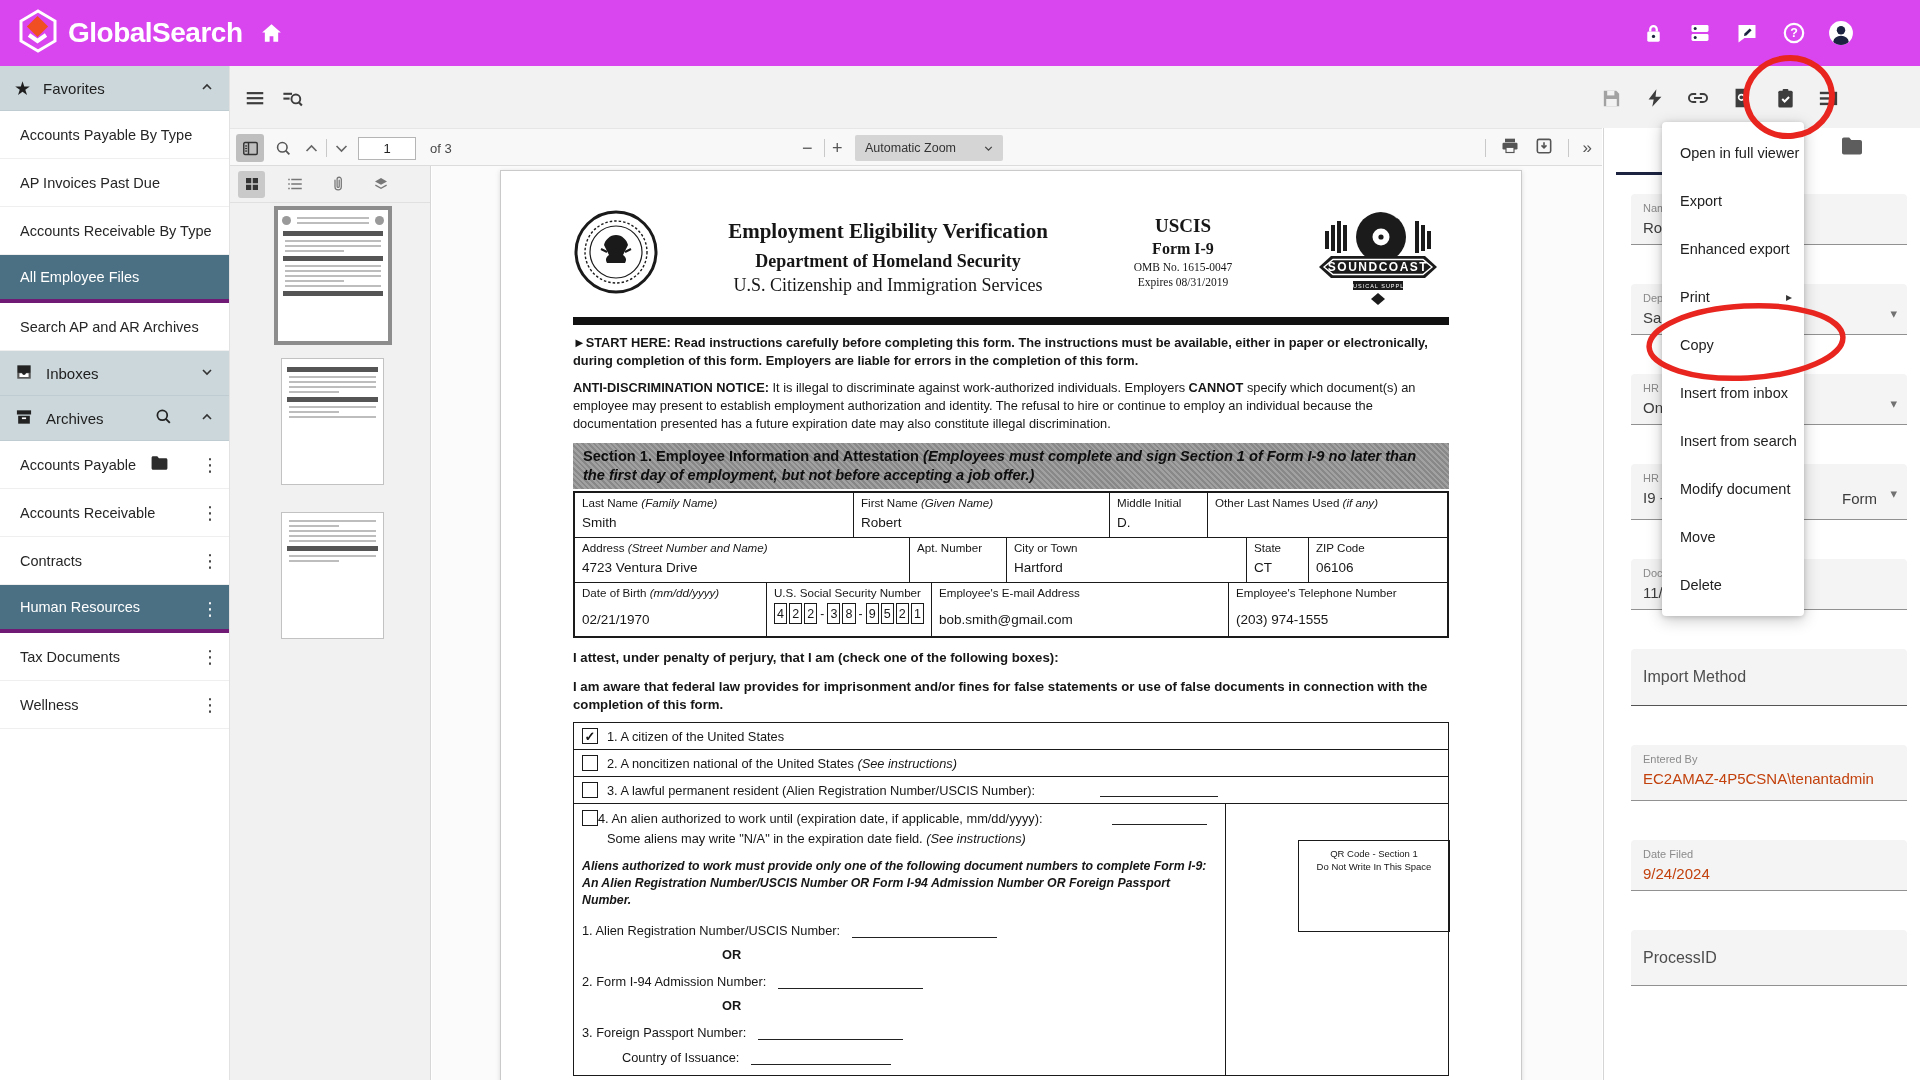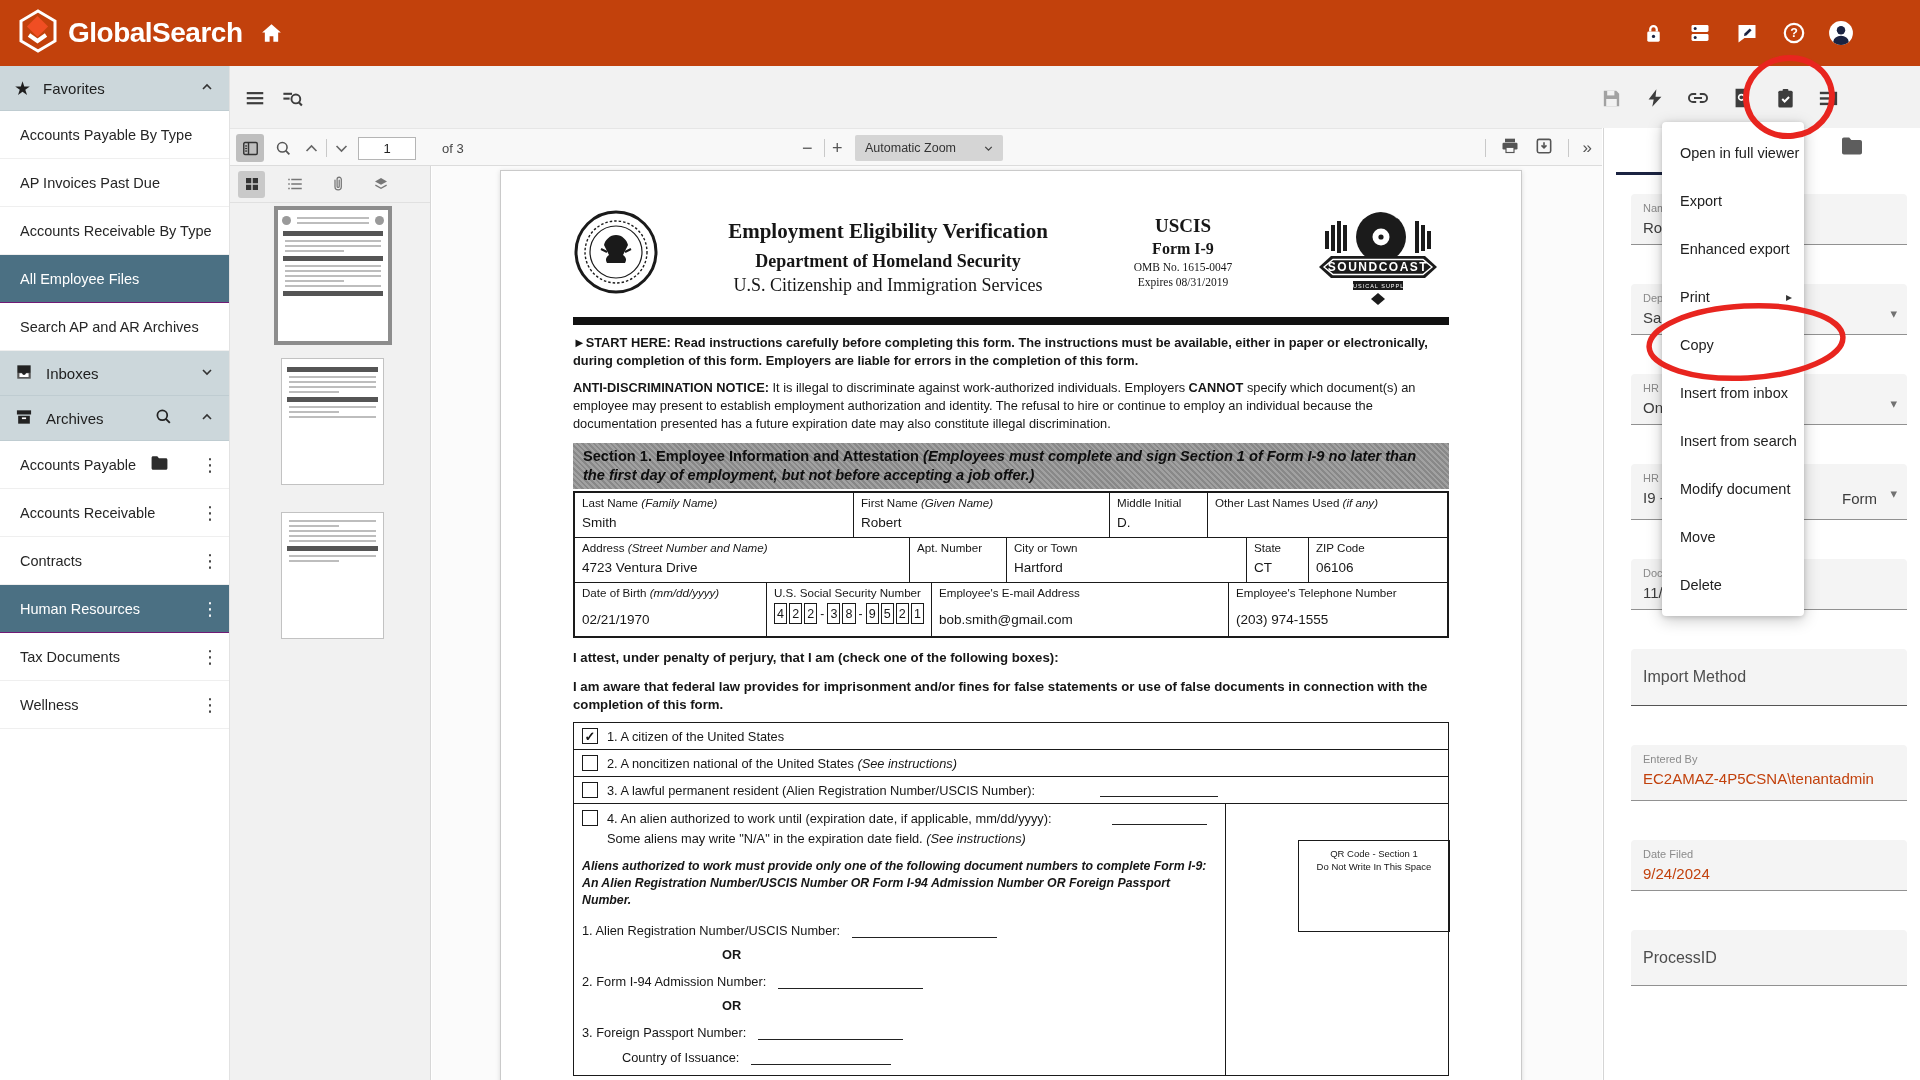--- a/index.html
+++ b/index.html
@@ -1,36 +1,36 @@
 <!DOCTYPE html>
 <html><head>
 <meta charset="utf-8">
 <style>
   * { box-sizing: border-box; margin: 0; padding: 0; }
   html,body { width:1920px; height:1080px; overflow:hidden; background:#fff;
               font-family:"Liberation Sans", sans-serif; position:relative; }
 
   
-  .navbar { position:absolute; left:0; top:0; width:1920px; height:66px; background:#c2410c;
+  .navbar { position:absolute; left:0; top:0; width:1920px; height:66px; background:#d946ef;
             display:flex; align-items:center; z-index:20; }
   .brand { display:flex; align-items:center; gap:10px; margin-left:18px; }
   .brand-text { color:#fff; font-size:28px; font-weight:bold; letter-spacing:-0.5px; }
   .nav-home { position:absolute; left:258px; top:20px; }
   .nav-right { position:absolute; right:66px; top:0; height:66px; display:flex; align-items:center; gap:21px; }
   .nav-icon { width:26px; height:26px; display:flex; align-items:center; justify-content:center; cursor:pointer; }
 
   
   .sidebar { position:absolute; left:0; top:66px; width:230px; bottom:0; background:#fff;
              border-right:1px solid #e2e2e2; z-index:10; }
   .side-header { height:45px; background:#ccd7db; border-bottom:1px solid #bfccd1; display:flex;
                  align-items:center; padding:0 14px; gap:12px; font-size:15px; color:#1e1e1e; cursor:pointer; }
   .side-header .grow { flex:1; }
   .side-item { height:48px; display:flex; align-items:center; padding:0 14px 0 20px; font-size:14.5px;
                color:#262626; border-bottom:1px solid #efefef; cursor:pointer; position:relative; white-space:nowrap; }
-  .side-item.sel { background:#4b7083; color:#fff; border-bottom:1px solid #701a75; }
+  .side-item.sel { background:#4b7083; color:#fff; border-bottom:4px solid #701a75; }
   .kebab { position:absolute; right:12px; top:12px; font-size:18px; line-height:24px; color:#3a3a3a; width:16px; text-align:center; cursor:pointer; }
   .side-item.sel .kebab { color:#fff; }
   .folder-mini { margin-left:14px; }
 
   
   .topstrip { position:absolute; left:230px; top:66px; right:0; height:62px; background:#f2f2f2; }
   .strip-icon { position:absolute; top:19px; width:26px; height:26px; display:flex; align-items:center; justify-content:center; cursor:pointer; }
 
   
   .pdf-toolbar { position:absolute; left:230px; top:128px; width:1372px; height:38px; background:#f8f8f8;
@@ -106,21 +106,21 @@
   .cb-box { border:1.6px solid #1a1a1a; margin-top:8px; }
   .cb-row { display:flex; align-items:center; gap:9px; padding:5px 8px; border-bottom:1.4px solid #1a1a1a; font-size:12.8px; }
   .cb-sq { width:16px; height:16px; border:1.5px solid #1a1a1a; flex:0 0 16px; display:flex; align-items:center;
            justify-content:center; font-size:13px; font-weight:bold; }
   .cb-it { font-style:italic; }
   .uline { border-bottom:1.4px solid #222; height:13px; }
   .cb-bottom { display:flex; }
   .cb-left { width:652px; border-right:1.4px solid #1a1a1a; padding-bottom:6px; }
   .cb-right { flex:1; position:relative; }
   .cb4 { padding:6px 8px 2px; font-size:12.8px; }
-  .cb4-l1 { display:flex; align-items:center; gap:9px; }
+  .cb4-l1 { display:flex; align-items:center; gap:0; }
   .cb4-l2 { margin:5px 0 0 25px; }
   .aliens { font-size:12.3px; font-style:italic; font-weight:bold; line-height:17px; padding:10px 10px 2px 8px; }
   .docnum { font-size:12.8px; padding:0 8px; }
   .dn-line { display:flex; align-items:flex-end; margin-top:12px; }
   .dn-or { font-weight:bold; padding-left:140px; margin-top:9px; }
   .dn-ind { padding-left:40px; }
   .qr-box { position:absolute; left:72px; top:36px; width:152px; height:92px; border:1.4px solid #1a1a1a;
             font-size:9.5px; text-align:center; padding-top:6px; line-height:13px; }
 
   
@@ -398,21 +398,21 @@
       <span class="pt-divider"></span>
     </div>
   <div class="pt-el" style="left:103px;">
     <svg width="17" height="17" viewBox="0 0 24 24">
         <path d="M5 8.5l7 7 7-7" fill="none" stroke="#666" stroke-width="2.3"></path>
       </svg>
   </div>
   <div class="pt-el" style="left:128px;">
     <input class="page-input" value="1" style="">
   </div>
-  <div class="pt-el" style="left:212px;">
+  <div class="pt-el" style="left:200px;">
       <span class="of-label">of 3</span>
     </div>
 
   <div class="pt-el" style="left:572px;">
       <span style="font-size:18px;color:#555;">−</span>
     </div>
   <div class="pt-el" style="left:594px;">
       <span class="pt-divider"></span>
     </div>
   <div class="pt-el" style="left:602px;">

